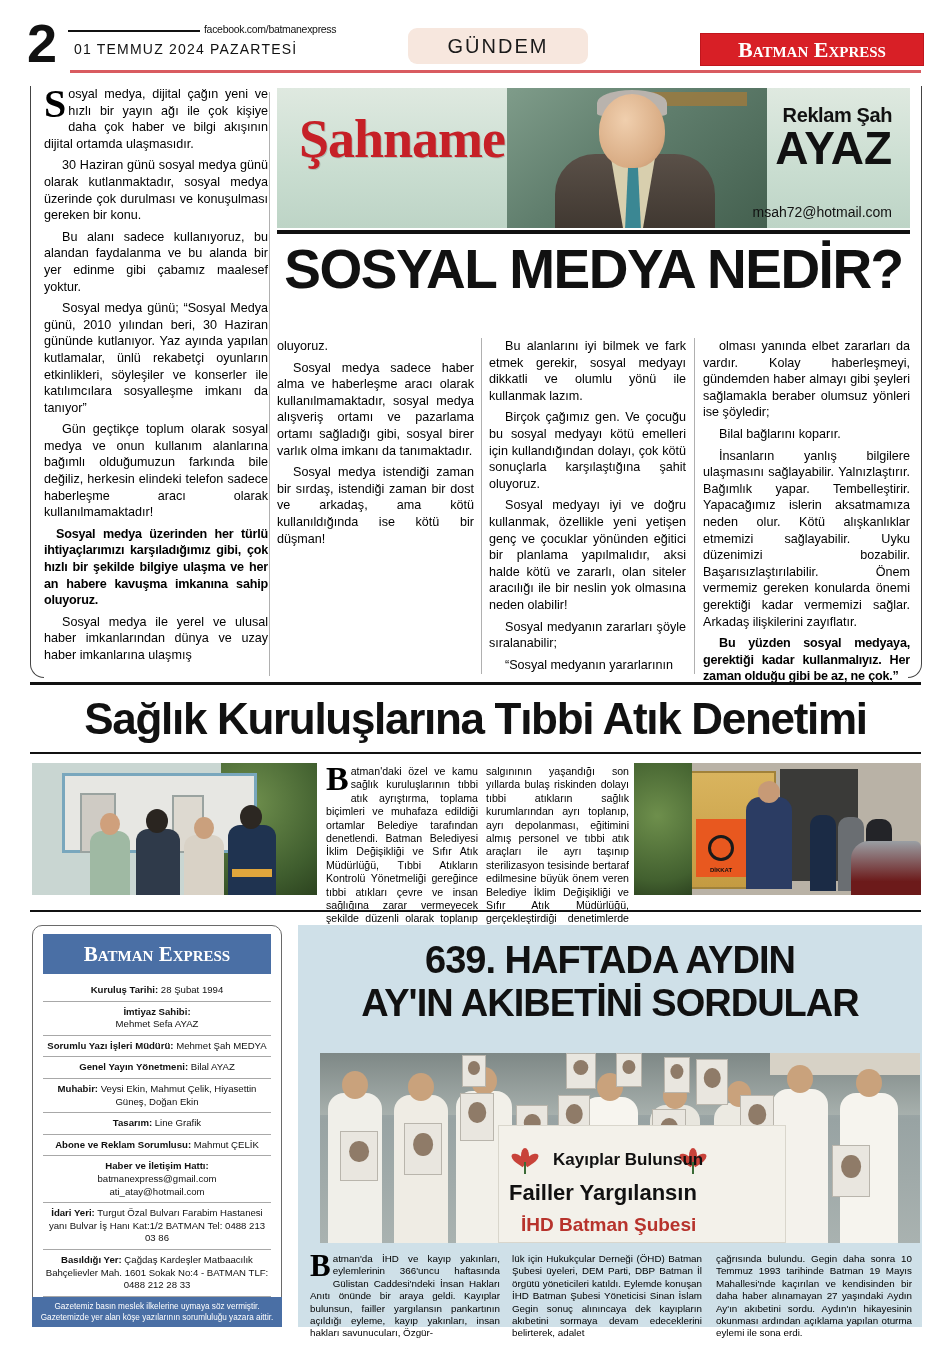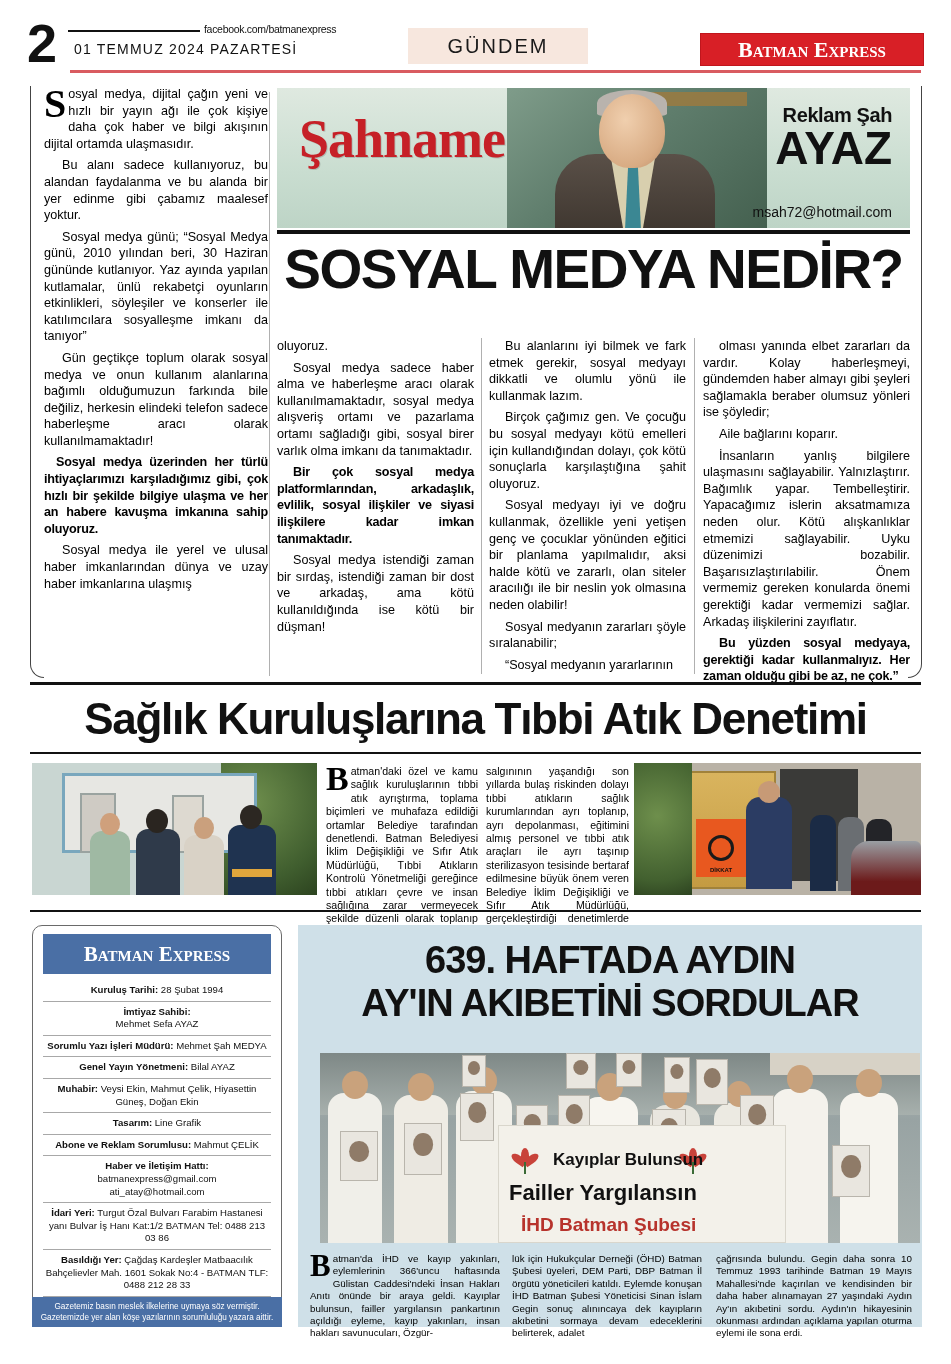--- a/index.html
+++ b/index.html
@@ -30,21 +30,21 @@
     font-family: "Liberation Sans", sans-serif;
   }
   .date-line {
     position: absolute; left: 74px; top: 41px;
     font-size: 14px; letter-spacing: 1.2px; color: #111;
     font-family: "Liberation Sans", sans-serif;
   }
   .gundem-box {
     position: absolute; left: 408px; top: 28px; width: 180px; height: 36px;
     background: #f7e7de;
-    display: flex; align-items: center; justify-content: center;
+    display: flex; align-items: center; justify-content: center; border-radius: 9px;
   }
   .gundem-box span {
     font-size: 20px; letter-spacing: 2px; color: #1a1a1a;
     font-family: "Liberation Sans", sans-serif;
   }
   .brand-logo {
     position: absolute; left: 700px; top: 33px; width: 224px; height: 33px;
     background: #d81f26;
     display: flex; align-items: center; justify-content: center;
     border: 1px solid #c0161d;
@@ -418,20 +418,21 @@
       <span>Batman Express</span>
     </div>
     <div class="red-rule"></div>
   </div>
 
   <div class="curve-left"></div>
   <div class="curve-right"></div>
 
   <div class="col-a" id="col-a">
       <p class="dropcap">Sosyal medya, dijital çağın yeni ve hızlı bir yayın ağı ile çok kişiye daha çok haber ve bilgi akışının dijital ortamda ulaşmasıdır.</p>
+      <p>30 Haziran günü sosyal medya günü olarak kutlanmaktadır, sosyal medya üzerinde çok durulması ve konuşulması gereken bir konu.</p>
       <p>Bu alanı sadece kullanıyoruz, bu alandan faydalanma ve bu alanda bir yer edinme gibi çabamız maalesef yoktur.</p>
       <p>Sosyal medya günü; “Sosyal Medya günü, 2010 yılından beri, 30 Haziran gününde kutlanıyor. Yaz ayında yapılan kutlamalar, ünlü rekabetçi oyunların etkinlikleri, söyleşiler ve konserler ile katılımcılara sosyalleşme imkanı da tanıyor”</p>
       <p>Gün geçtikçe toplum olarak sosyal medya ve onun kullanım alanlarına bağımlı olduğumuzun farkında bile değiliz, herkesin elindeki telefon sadece haberleşme aracı olarak kullanılmamaktadır!</p>
       <p class="bold">Sosyal medya üzerinden her türlü ihtiyaçlarımızı karşıladığımız gibi, çok hızlı bir şekilde bilgiye ulaşma ve her an habere kavuşma imkanına sahip oluyoruz.</p>
       <p>Sosyal medya ile yerel ve ulusal haber imkanlarından dünya ve uzay haber imkanlarına ulaşmış</p>
     </div>
 
   <div class="banner">
     <div class="sahname">Şahname</div>
     <div class="portrait">
@@ -446,33 +447,32 @@
     <div class="author-first">Reklam Şah</div>
     <div class="author-last">AYAZ</div>
     <div class="author-mail">msah72@hotmail.com</div>
   </div>
   <div class="banner-underline"></div>
   <div class="opinion-title">SOSYAL MEDYA NEDİR?</div>
 
   <div class="op-col" id="op-col-b">
       <p class="noind">oluyoruz.</p>
       <p>Sosyal medya sadece haber alma ve haberleşme aracı olarak kullanılmamaktadır, sosyal medya alışveriş ortamı ve pazarlama ortamı sağladığı gibi, sosyal birer varlık olma imkanı da tanımaktadır.</p>
-      <p class="bold">Bir çok sosyal medya platformlarından, arkadaşlık, evlilik, sosyal ilişkiler ve siyasi ilişkilere kadar imkan tanımaktadır.</p>
       <p>Sosyal medya istendiği zaman bir sırdaş, istendiği zaman bir dost ve arkadaş, ama kötü kullanıldığında ise kötü bir düşman!</p>
     </div>
   <div class="op-col" id="op-col-c">
       <p>Bu alanlarını iyi bilmek ve fark etmek gerekir, sosyal medyayı dikkatli ve olumlu yönü ile kullanmak lazım.</p>
       <p>Birçok çağımız gen. Ve çocuğu bu sosyal medyayı kötü emelleri için kullandığından dolayı, çok kötü sonuçlarla karşılaştığına şahit oluyoruz.</p>
       <p>Sosyal medyayı iyi ve doğru kullanmak, özellikle yeni yetişen genç ve çocuklar yönünden eğitici bir planlama yapılmalıdır, aksi halde kötü ve zararlı, olan siteler aracılığı ile bir neslin yok olmasına neden olabilir!</p>
       <p>Sosyal medyanın zararları şöyle sıralanabilir;</p>
       <p>“Sosyal medyanın yararlarının</p>
     </div>
   <div class="op-col" id="op-col-d">
       <p>olması yanında elbet zararları da vardır. Kolay haberleşmeyi, gündemden haber almayı gibi şeyleri sağlamakla beraber olumsuz yönleri ise şöyledir;</p>
-      <p>Aile bağlarını koparır.</p>
+      <p>Bilal bağlarını koparır.</p>
       <p>İnsanların yanlış bilgilere ulaşmasını sağlayabilir. Yalnızlaştırır. Bağımlık yapar. Tembelleştirir. Yapacağımız islerin aksatmamıza neden olur. Kötü alışkanlıklar etmemizi sağlayabilir. Uyku düzenimizi bozabilir. Başarısızlaştırılabilir. Önem vermemiz gereken konularda önemi gerektiği kadar vermemizi sağlar. Arkadaş ilişkilerini zayıflatır.</p>
       <p class="bold">Bu yüzden sosyal medyaya, gerektiği kadar kullanmalıyız. Her zaman olduğu gibi be az, ne çok.”</p>
     </div>
 
   <div class="vline" style="left:269px; top:92px; height:584px;"></div>
   <div class="vline" style="left:481px; top:338px; height:336px;"></div>
   <div class="vline" style="left:694px; top:338px; height:336px;"></div>
 
   <div class="divider" style="top:682px; height:3px;"></div>
   <div class="headline-2">Sağlık Kuruluşlarına Tıbbi Atık Denetimi</div>

